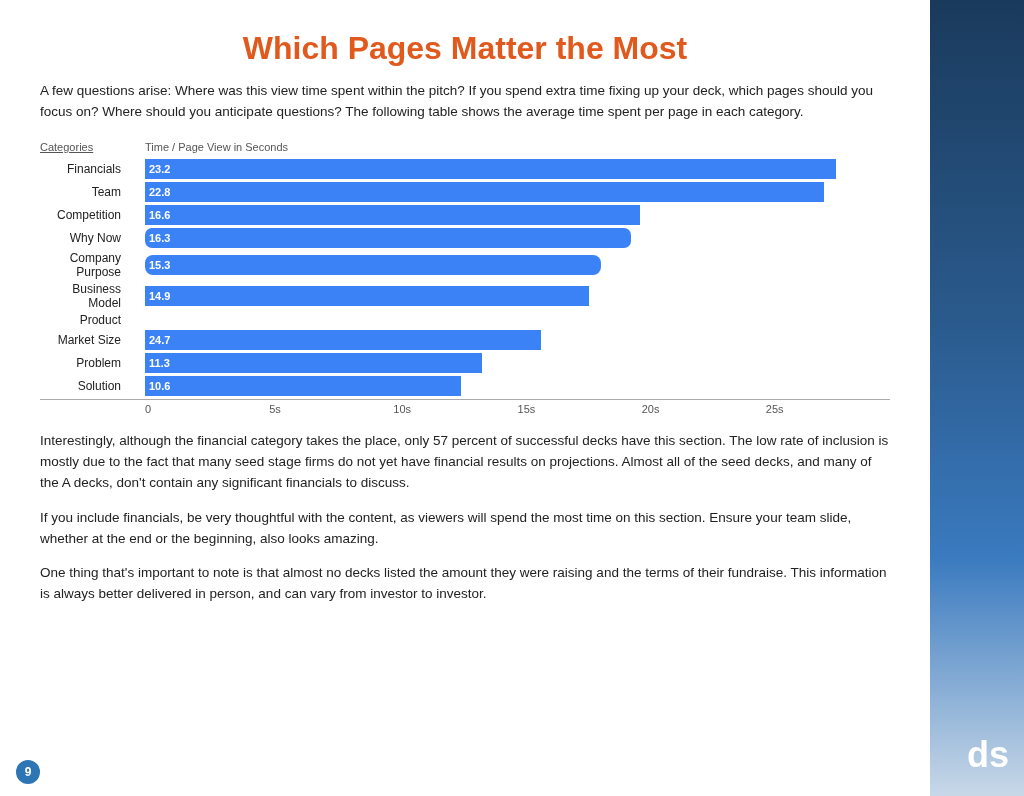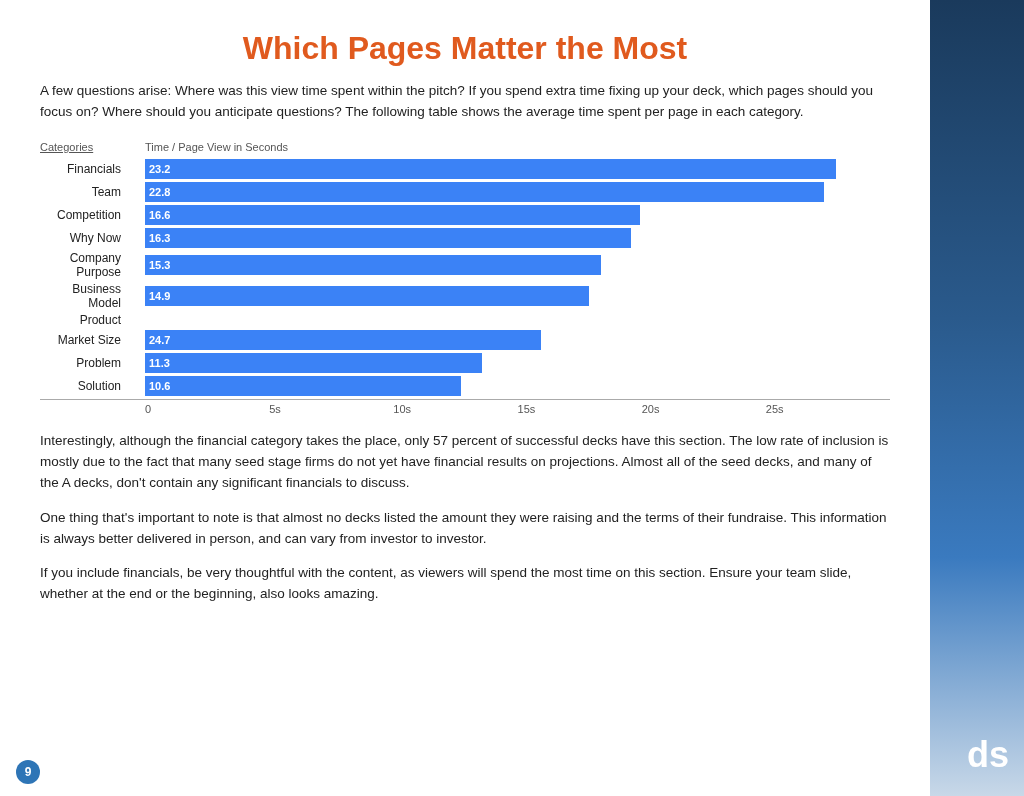--- a/index.html
+++ b/index.html
@@ -166,29 +166,29 @@
           <div class="bar-label">Competition</div>
           <div class="bar-track">
             <div class="bar-fill" style="width: 66.4%;">
               <span class="bar-value">16.6</span>
             </div>
           </div>
         </div>
         <div class="bar-row">
           <div class="bar-label">Why Now</div>
           <div class="bar-track">
-            <div class="bar-fill" style="width: 65.2%;">
+            <div class="bar-fill" style="width: 65.2%; border-radius: 7px;">
               <span class="bar-value">16.3</span>
             </div>
           </div>
         </div>
         <div class="bar-row">
           <div class="bar-label">Company Purpose</div>
           <div class="bar-track">
-            <div class="bar-fill" style="width: 61.2%;">
+            <div class="bar-fill" style="width: 61.2%; border-radius: 8px;">
               <span class="bar-value">15.3</span>
             </div>
           </div>
         </div>
         <div class="bar-row">
           <div class="bar-label">Business Model</div>
           <div class="bar-track">
             <div class="bar-fill" style="width: 59.6%;">
               <span class="bar-value">14.9</span>
             </div>
@@ -227,22 +227,22 @@
         <span class="x-tick" style="flex: 1 1 0%;">5s</span>
         <span class="x-tick" style="flex: 1 1 0%;">10s</span>
         <span class="x-tick" style="flex: 1 1 0%;">15s</span>
         <span class="x-tick" style="flex: 1 1 0%;">20s</span>
         <span class="x-tick" style="flex: 1 1 0%;">25s</span>
       </div>
   </div>
 
   <div id="body-paragraphs">
       <p class="body-text">Interestingly, although the financial category takes the place, only 57 percent of successful decks have this section. The low rate of inclusion is mostly due to the fact that many seed stage firms do not yet have financial results on projections. Almost all of the seed decks, and many of the A decks, don't contain any significant financials to discuss.</p>
+      <p class="body-text">If you include financials, be very thoughtful with the content, as viewers will spend the most time on this section. Ensure your team slide, whether at the end or the beginning, also looks amazing.</p>
       <p class="body-text">One thing that's important to note is that almost no decks listed the amount they were raising and the terms of their fundraise. This information is always better delivered in person, and can vary from investor to investor.</p>
-      <p class="body-text">If you include financials, be very thoughtful with the content, as viewers will spend the most time on this section. Ensure your team slide, whether at the end or the beginning, also looks amazing.</p>
     </div>
 </div>
 
 <div class="sidebar">
   <div class="sidebar-logo">ds</div>
 </div>
 
 <div class="page-number">9</div>
 
 </body></html>

